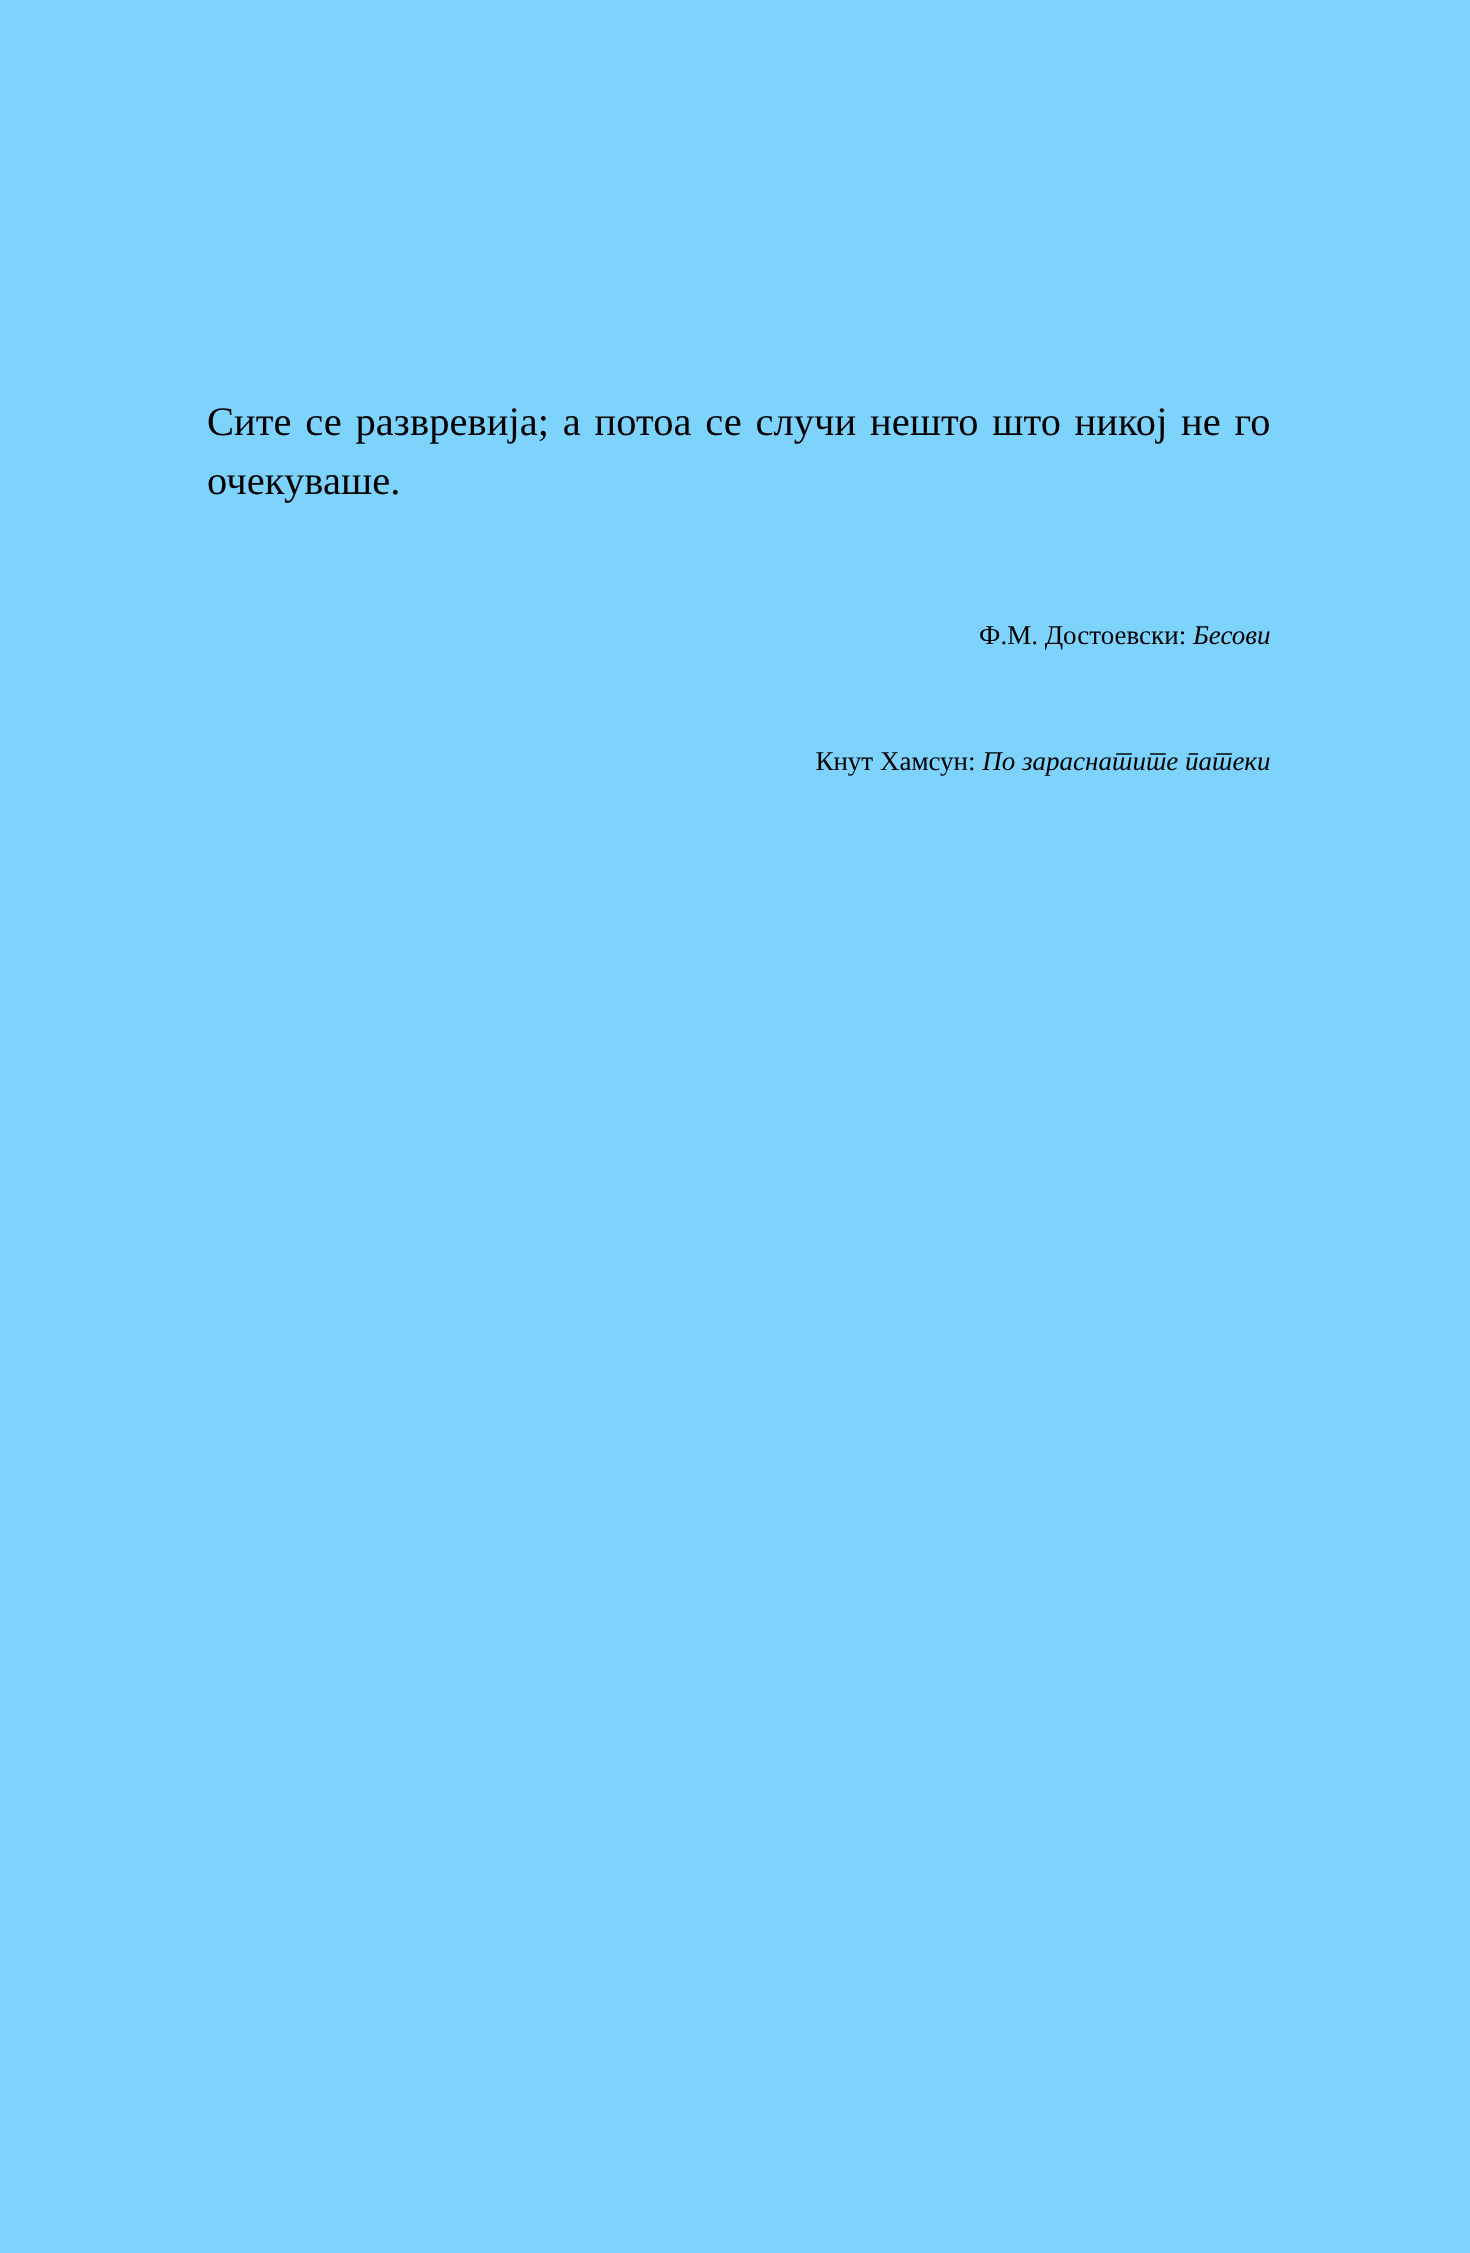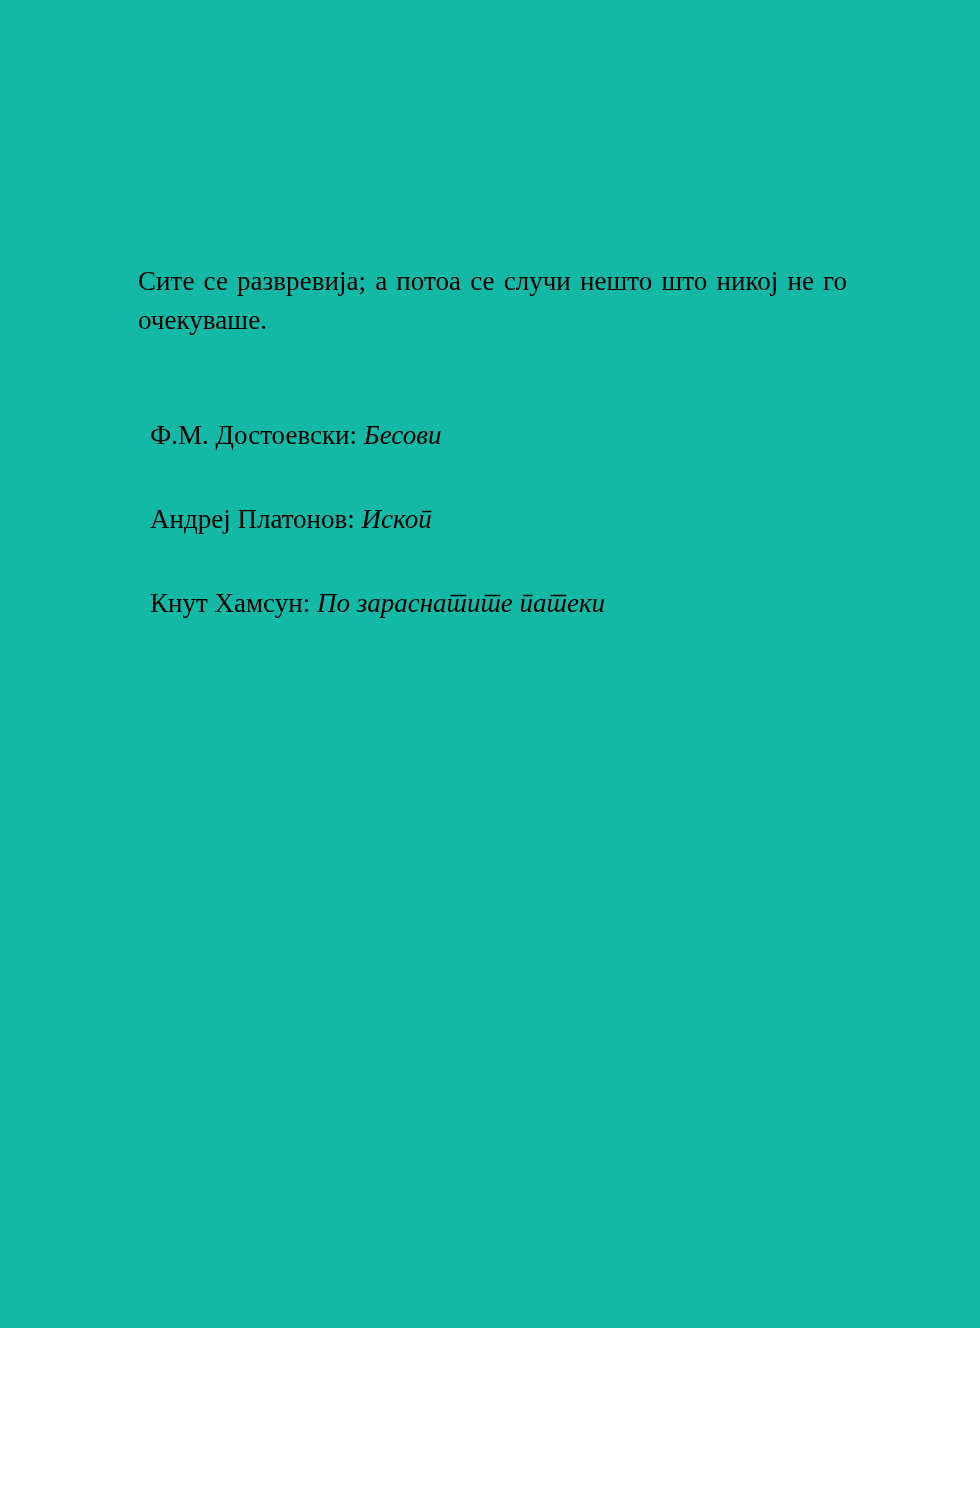--- a/index.html
+++ b/index.html
@@ -10,23 +10,23 @@
   }
   body {
     font-family: "Liberation Serif", "DejaVu Serif", serif;
     color: #000000;
     -webkit-font-smoothing: antialiased;
   }
 
   .page {
     position: relative;
     width: 980px;
-    height: 1328px;
+    height: 1502px;
     margin: 0 auto;
-    background: #14b8a6;
+    background: #7dd3fc;
     overflow: hidden;
     box-sizing: border-box;
   }
 
   
   .textblock {
     position: absolute;
     left: 138px;
     top: 262px;
     width: 709px;
@@ -50,23 +50,23 @@
     hyphens: none;
   }
   
   .quote-body::after {
     content: "";
     display: inline-block;
     width: 100%;
   }
 
   .attribution {
-    margin: 12px;
-    text-align: left;
-    font-size: 27px;
+    margin: 0;
+    text-align: right;
+    font-size: 18px;
     line-height: 39.2px;
     padding-top: 24px;
   }
 
   .attribution .work-title {
     font-style: italic;
   }
 
   .spacer-bottom {
     position: absolute;
@@ -84,23 +84,20 @@
   <div class="textblock">
 
     <div class="quote-group">
       <p class="quote-body">Сите се развревија; а потоа се случи нешто што никој не го очекуваше.</p>
       <p class="attribution">
         <span>Ф.М. Достоевски: </span><span class="work-title">Бесови</span>
       </p>
     </div>
 
     <div class="quote-group">
-      <p class="attribution">
-        <span>Андреј Платонов: </span><span class="work-title">Ископ</span>
-      </p>
     </div>
 
     <div class="quote-group">
       <p class="attribution">
         <span>Кнут Хамсун: </span><span class="work-title">По зараснатите патеки</span>
       </p>
     </div>
 
   </div>
 

